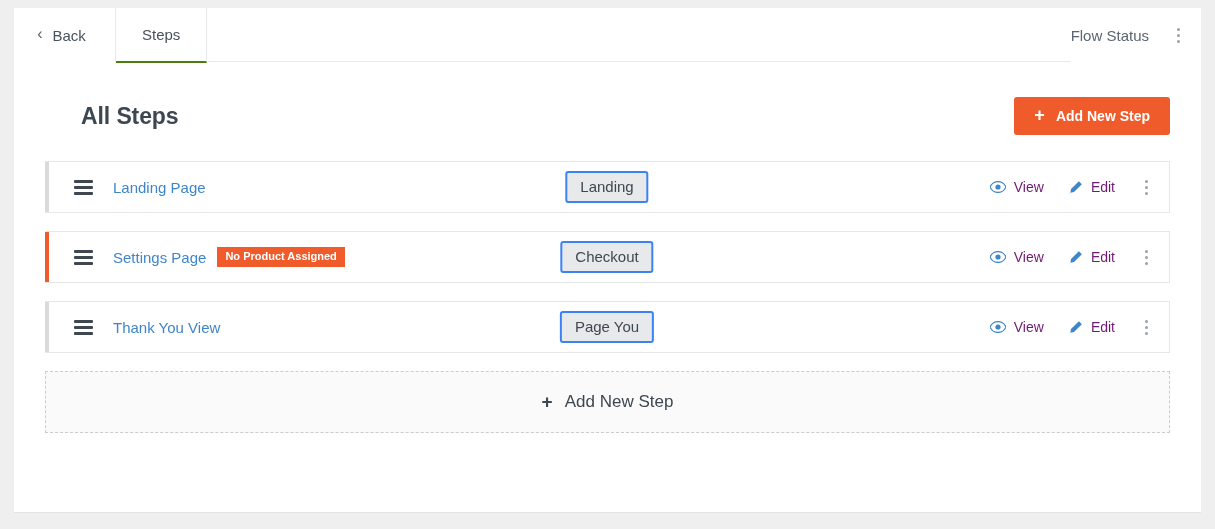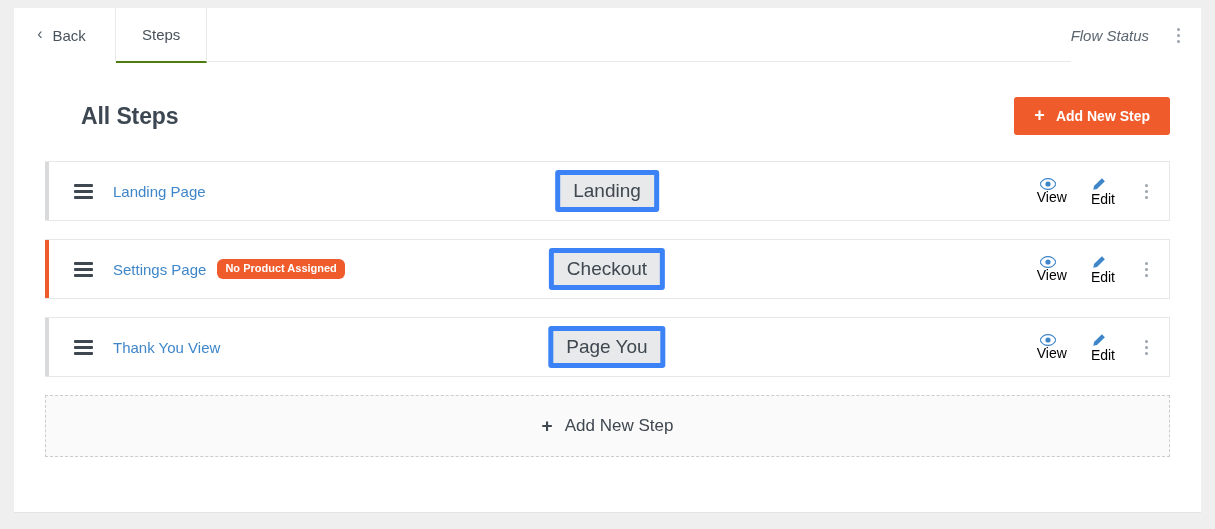--- a/index.html
+++ b/index.html
@@ -79,21 +79,20 @@
     align-items: center;
     padding-right: 12px;
     z-index: 2;
     background: #fff;
   }
   .flow-status {
     font-size: 15px;
     color: #5b6671;
     margin-right: 18px;
     cursor: pointer;
-    font-style: italic;
   }
 
   .kebab {
     width: 22px;
     height: 26px;
     display: flex;
     flex-direction: column;
     align-items: center;
     justify-content: center;
     gap: 3px;
@@ -145,21 +144,21 @@
     line-height: 1;
     transform: translateY(-1px);
   }
 
   
   .steps { display: block; }
   .step-row {
     position: relative;
     display: flex;
     align-items: center;
-    height: 60px;
+    height: 52px;
     background: #fff;
     border: 1px solid #e5e7e9;
     border-left: none;
     margin-bottom: 18px;
   }
   .accent {
     position: absolute;
     left: 0; top: 0; bottom: 0;
     width: 4px;
     background: #d8dadc;
@@ -191,55 +190,54 @@
     text-decoration: none;
     cursor: pointer;
     white-space: nowrap;
   }
   .warn-badge {
     margin-left: 11px;
     background: #ef5b2b;
     color: #fff;
     font-size: 11px;
     font-weight: 700;
-    border-radius: 6px;
+    border-radius: 0;
     padding: 4px 8px 5px;
     white-space: nowrap;
     line-height: 1;
   }
 
   .type-badge {
     position: absolute;
     left: 50%;
     transform: translateX(-50%);
     background: #e7e9ea;
-    border: 5px solid #3b82f6;
+    border: 2px solid #3b82f6;
     border-radius: 3px;
     color: #3f4750;
-    font-size: 19px;
+    font-size: 15px;
     padding: 6px 13px 7px;
     line-height: 1;
     white-space: nowrap;
   }
 
   .actions {
     margin-left: auto;
     display: flex;
     align-items: center;
     padding-right: 12px;
   }
   .action {
     display: inline-flex;
     align-items: center;
-    color: #000000;
+    color: #701a75;
     font-size: 14px;
     cursor: pointer;
     margin-left: 24px;
     white-space: nowrap;
-    flex-direction: column;
   }
   .action svg { margin-right: 8px; display: block; }
   .action .lbl { line-height: 1; }
   .row-kebab { margin-left: 20px; }
 
   
   .add-dashed {
     height: 62px;
     border: 1px dashed #c9cdd1;
     background: #fafafa;

